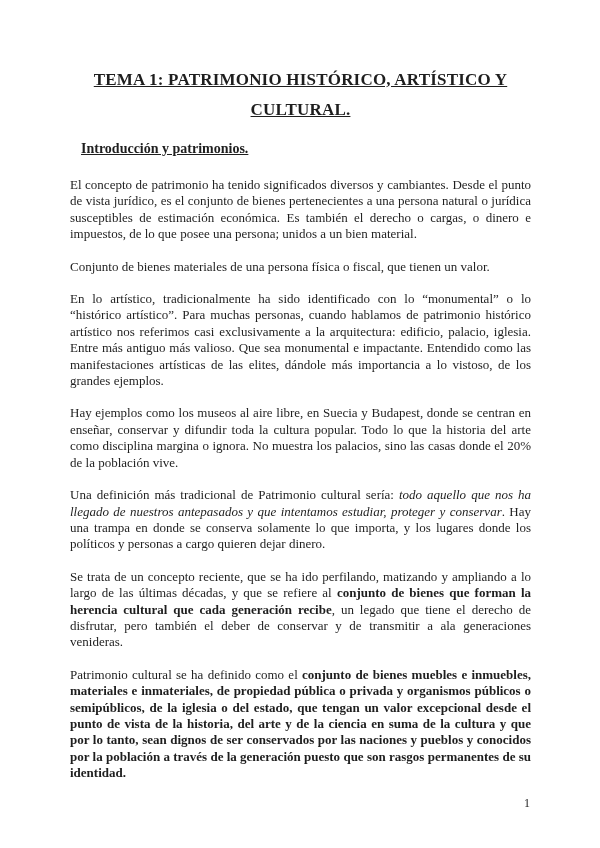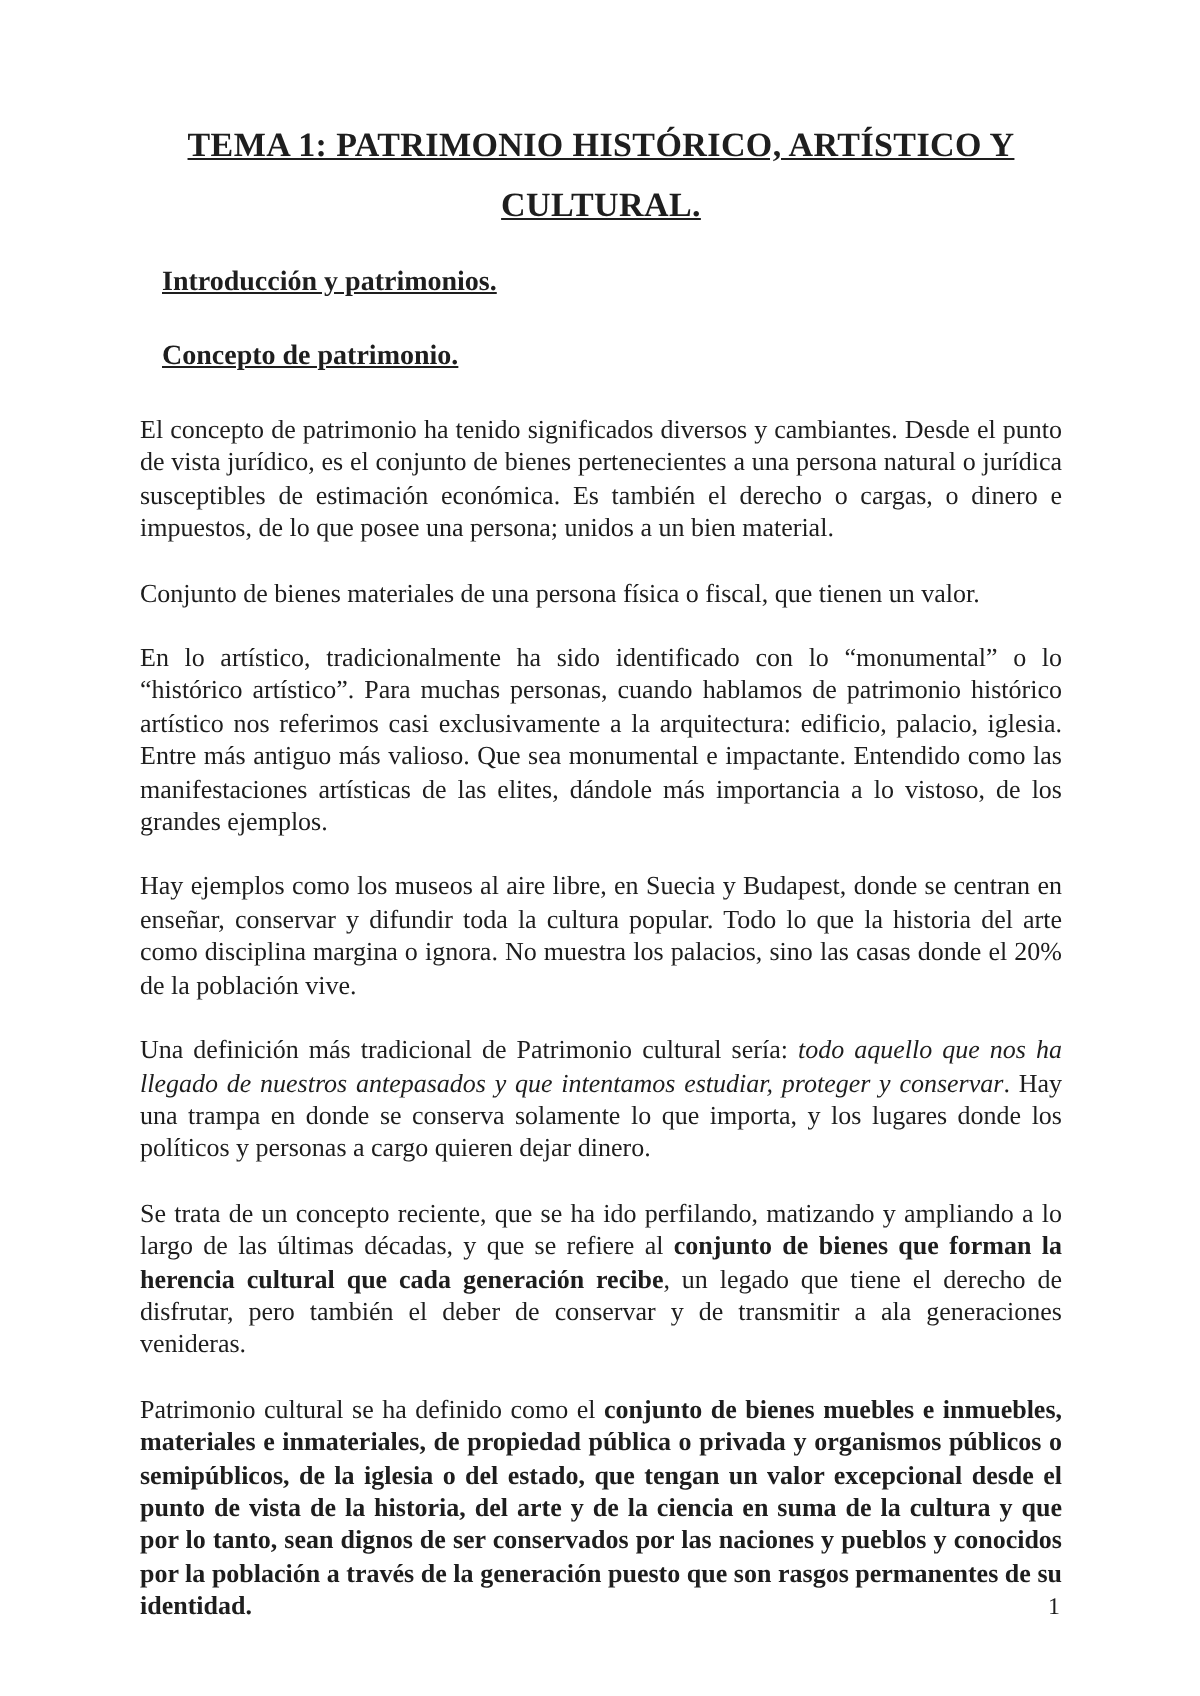--- a/index.html
+++ b/index.html
@@ -10,21 +10,21 @@
     width: 600px;
     height: 848px;
     background: #ffffff;
     font-family: "Liberation Serif", "DejaVu Serif", serif;
     color: #1e1e1e;
     overflow: hidden;
   }
 
   .content {
     position: absolute;
-    top: 58px;
+    top: 65px;
     left: 70px;
     right: 69px;
   }
 
   .doc-title {
     font-size: 17px;
     font-weight: bold;
     text-align: center;
     text-decoration: underline;
     line-height: 30px;
@@ -61,21 +61,20 @@
   }
 </style>
 </head>
 <body>
 
 <div class="page">
   <div class="content">
     <h1 class="doc-title">TEMA 1: PATRIMONIO HISTÓRICO, ARTÍSTICO Y CULTURAL.</h1>
     <div id="document-body">
         <h2 class="doc-heading">Introducción y patrimonios.</h2>
-        <h2 class="doc-heading">Concepto de patrimonio.</h2>
         <p class="doc-paragraph"><span class="seg-normal">El concepto de patrimonio ha tenido significados diversos y cambiantes. Desde el punto de vista jurídico, es el conjunto de bienes pertenecientes a una persona natural o jurídica susceptibles de estimación económica. Es también el derecho o cargas, o dinero e impuestos, de lo que posee una persona; unidos a un bien material.</span></p>
         <p class="doc-paragraph"><span class="seg-normal">Conjunto de bienes materiales de una persona física o fiscal, que tienen un valor.</span></p>
         <p class="doc-paragraph"><span class="seg-normal">En lo artístico, tradicionalmente ha sido identificado con lo “monumental” o lo “histórico artístico”. Para muchas personas, cuando hablamos de patrimonio histórico artístico nos referimos casi exclusivamente a la arquitectura: edificio, palacio, iglesia. Entre más antiguo más valioso. Que sea monumental e impactante. Entendido como las manifestaciones artísticas de las elites, dándole más importancia a lo vistoso, de los grandes ejemplos.</span></p>
         <p class="doc-paragraph"><span class="seg-normal">Hay ejemplos como los museos al aire libre, en Suecia y Budapest, donde se centran en enseñar, conservar y difundir toda la cultura popular. Todo lo que la historia del arte como disciplina margina o ignora. No muestra los palacios, sino las casas donde el 20% de la población vive.</span></p>
         <p class="doc-paragraph"><span class="seg-normal">Una definición más tradicional de Patrimonio cultural sería: </span><span class="seg-italic">todo aquello que nos ha llegado de nuestros antepasados y que intentamos estudiar, proteger y conservar</span><span class="seg-normal">. Hay una trampa en donde se conserva solamente lo que importa, y los lugares donde los políticos y personas a cargo quieren dejar dinero.</span></p>
         <p class="doc-paragraph"><span class="seg-normal">Se trata de un concepto reciente, que se ha ido perfilando, matizando y ampliando a lo largo de las últimas décadas, y que se refiere al </span><span class="seg-bold">conjunto de bienes que forman la herencia cultural que cada generación recibe</span><span class="seg-normal">, un legado que tiene el derecho de disfrutar, pero también el deber de conservar y de transmitir a ala generaciones venideras.</span></p>
         <p class="doc-paragraph"><span class="seg-normal">Patrimonio cultural se ha definido como el </span><span class="seg-bold">conjunto de bienes muebles e inmuebles, materiales e inmateriales, de propiedad pública o privada y organismos públicos o semipúblicos, de la iglesia o del estado, que tengan un valor excepcional desde el punto de vista de la historia, del arte y de la ciencia en suma de la cultura y que por lo tanto, sean dignos de ser conservados por las naciones y pueblos y conocidos por la población a través de la generación puesto que son rasgos permanentes de su identidad.</span></p>
       </div>
   </div>
   <div class="page-number">1</div>

